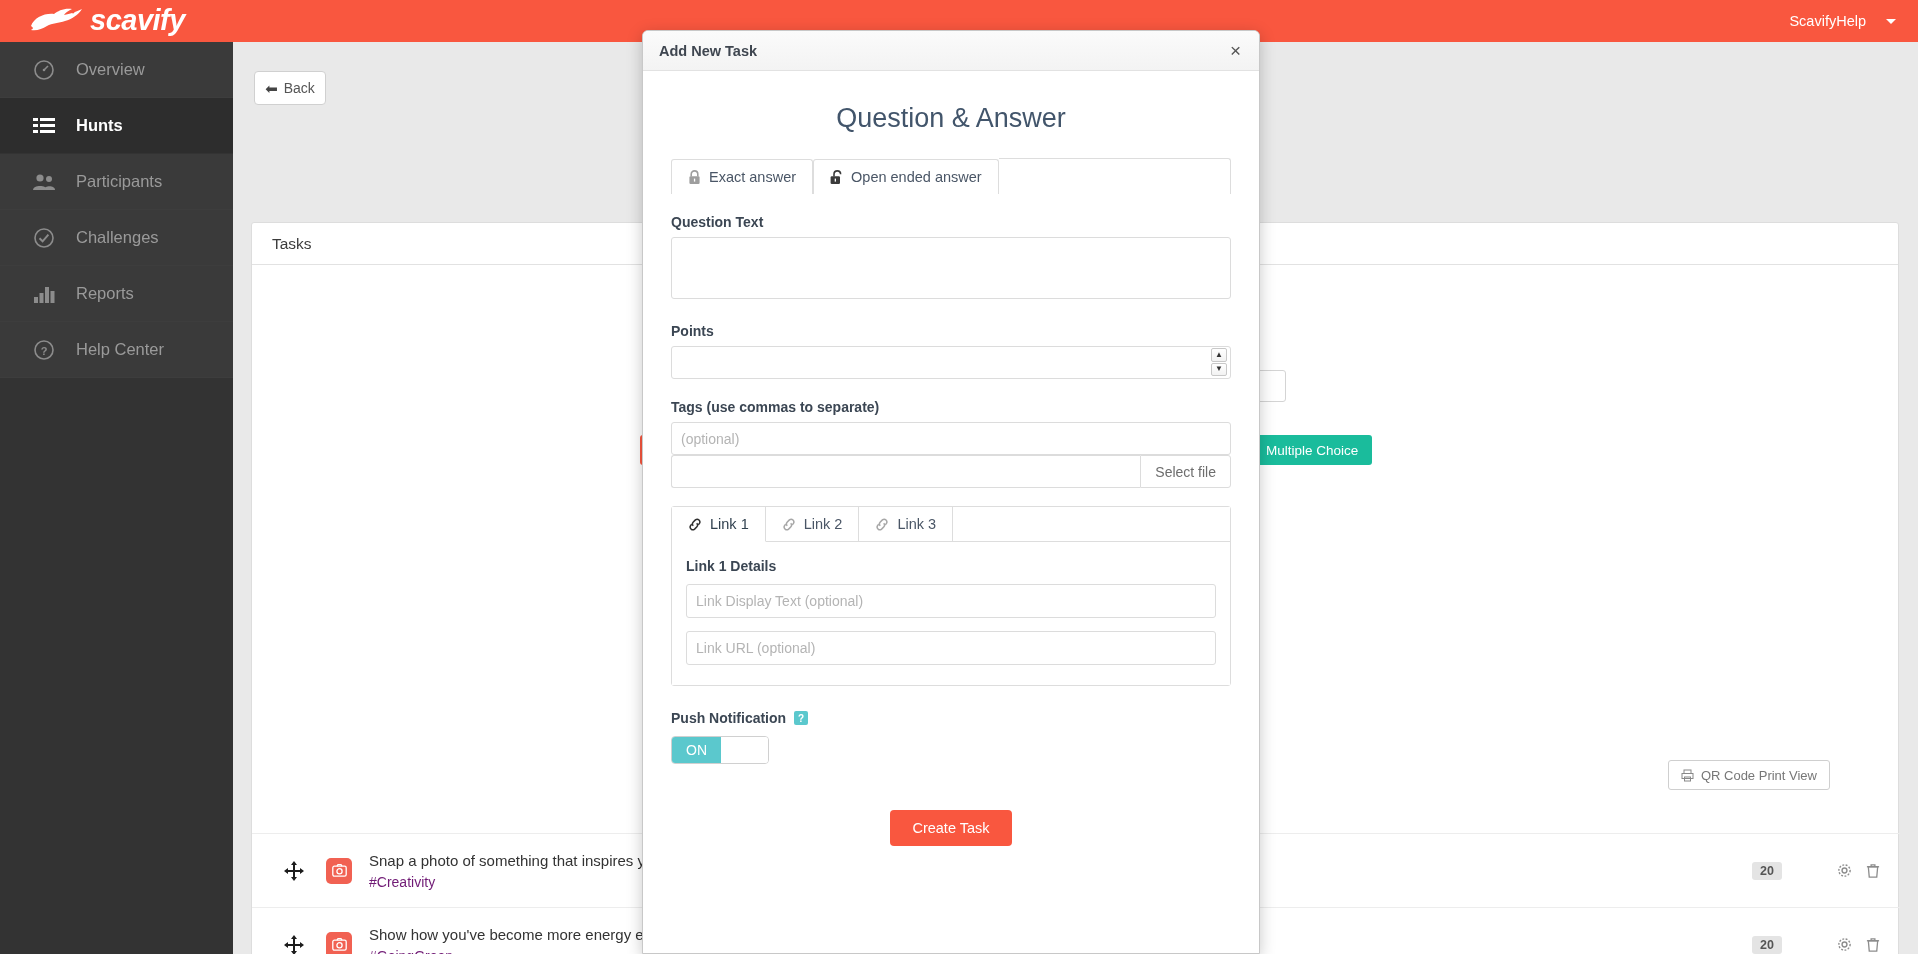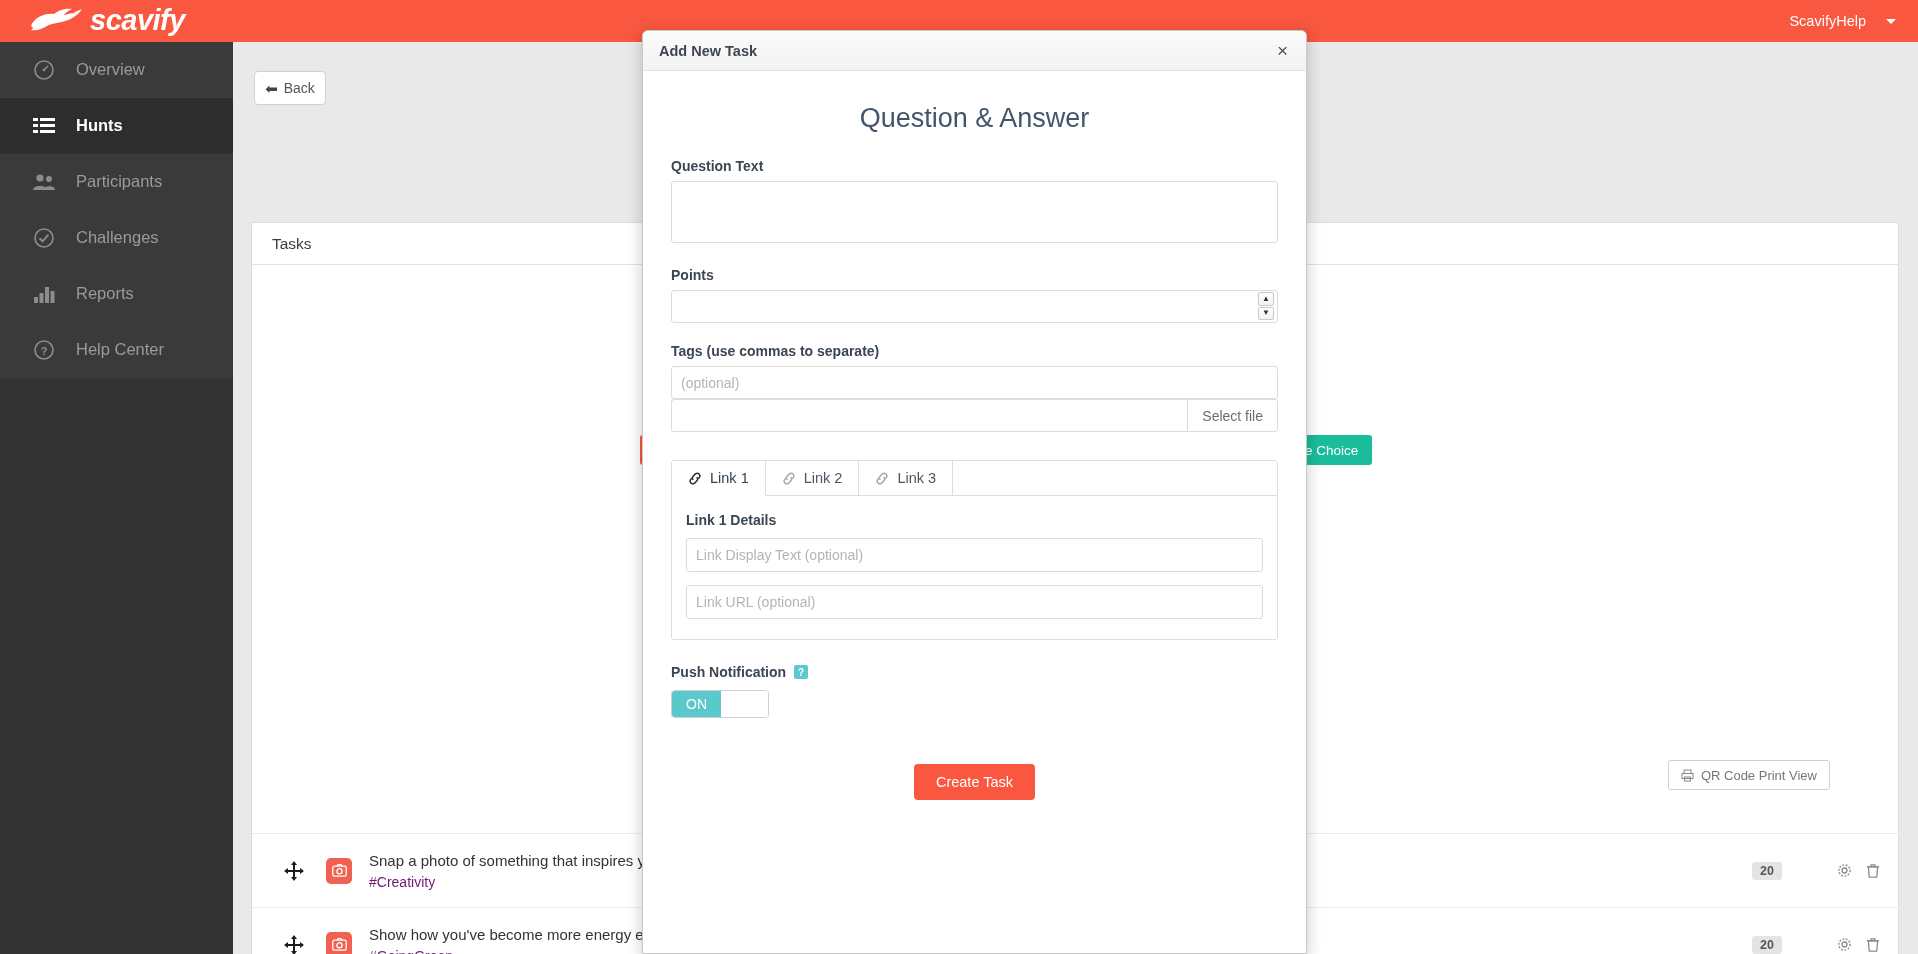--- a/index.html
+++ b/index.html
@@ -175,21 +175,21 @@
     background: #e4e4e4; color: #555;
     border-radius: 3px; font-size: 12.5px;
     padding: 2px 8px; font-weight: bold;
   }
   .task-actions {
     position: absolute; right: 20px;
     display: flex; gap: 14px; color: #8d8d8d;
   }
   .modal {
     position: absolute; left: 642px; top: 30px;
-    width: 665px; height: 924px;
+    width: 618px; height: 924px;
     background: #ffffff;
     border: 1px solid #c8c8c8;
     border-radius: 6px 6px 0 0;
     box-shadow: 0 4px 16px rgba(0,0,0,0.22);
     z-index: 40;
     overflow: hidden;
   }
   .modal-header {
     height: 40px;
     background: linear-gradient(#fbfbfb, #f3f3f3);
@@ -280,21 +280,21 @@
   .file-row .inp { border-radius: 3px 0 0 3px; border-right: none; }
   .file-btn {
     height: 33px; border: 1px solid #dcdcdc; border-radius: 0 3px 3px 0;
     background: #fff; color: #6d6d6d; font-size: 14px;
     padding: 0 14px; white-space: nowrap;
     font-family: "Liberation Sans", sans-serif;
   }
 
   
   .link-panel {
-    margin-top: 28px;
+    margin-top: 18px;
     border: 1px solid #dddddd; border-radius: 3px;
     background: #fafafa;
   }
   .link-tabs {
     display: flex; background: #ffffff;
     border-bottom: 1px solid #dddddd;
   }
   .link-tab {
     display: flex; align-items: center; gap: 8px;
     padding: 9px 16px; font-size: 14.5px;
@@ -542,20 +542,39 @@
 
   <div class="modal-header">
     <span class="modal-title">Add New Task</span>
     <button class="modal-close">×</button>
   </div>
 
   <div class="modal-body">
 
     <div class="qa-heading">Question &amp; Answer</div>
 
+    <div class="tabset">
+      <div class="tab inactive">
+        <svg width="13" height="15" viewBox="0 0 13 15">
+          <path d="M3.2 6.5 V4.2 a3.3 3.3 0 0 1 6.6 0 V6.5" fill="none" stroke="#9e9e9e" stroke-width="1.6"></path>
+          <rect x="1.4" y="6.3" width="10.2" height="7.6" rx="1.2" fill="#9e9e9e"></rect>
+          <rect x="5.9" y="8.6" width="1.3" height="3" fill="#ffffff"></rect>
+        </svg>
+        <span>Exact answer</span>
+      </div>
+      <div class="tab active">
+        <svg width="13" height="15" viewBox="0 0 13 15">
+          <path d="M4.0 6.5 V4.2 a3.3 3.3 0 0 1 6.6 0" fill="none" stroke="#3b3b3b" stroke-width="1.6"></path>
+          <rect x="0.6" y="6.3" width="9.4" height="7.6" rx="1.2" fill="#3b3b3b"></rect>
+          <rect x="4.7" y="8.6" width="1.3" height="3" fill="#ffffff"></rect>
+        </svg>
+        <span>Open ended answer</span>
+      </div>
+      <div class="tab-filler"></div>
+    </div>
 
     <div class="field-label">Question Text</div>
     <textarea class="ta" placeholder="" style=""></textarea>
 
     <div class="field-label">Points</div>
     <div class="spin-wrap">
       <input class="inp" type="text" value="" style="">
       <span class="spin">
         <div>▲</div>
         <div>▼</div>

